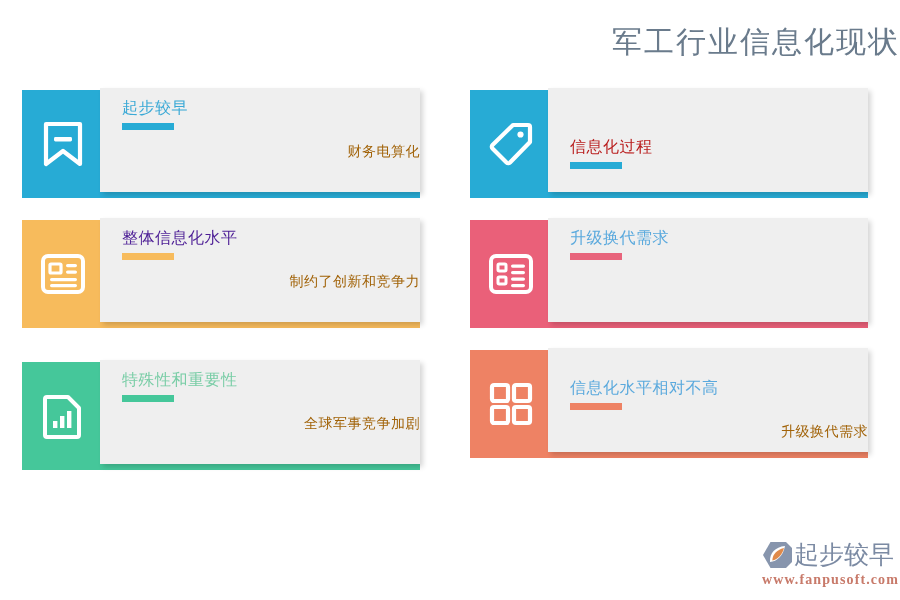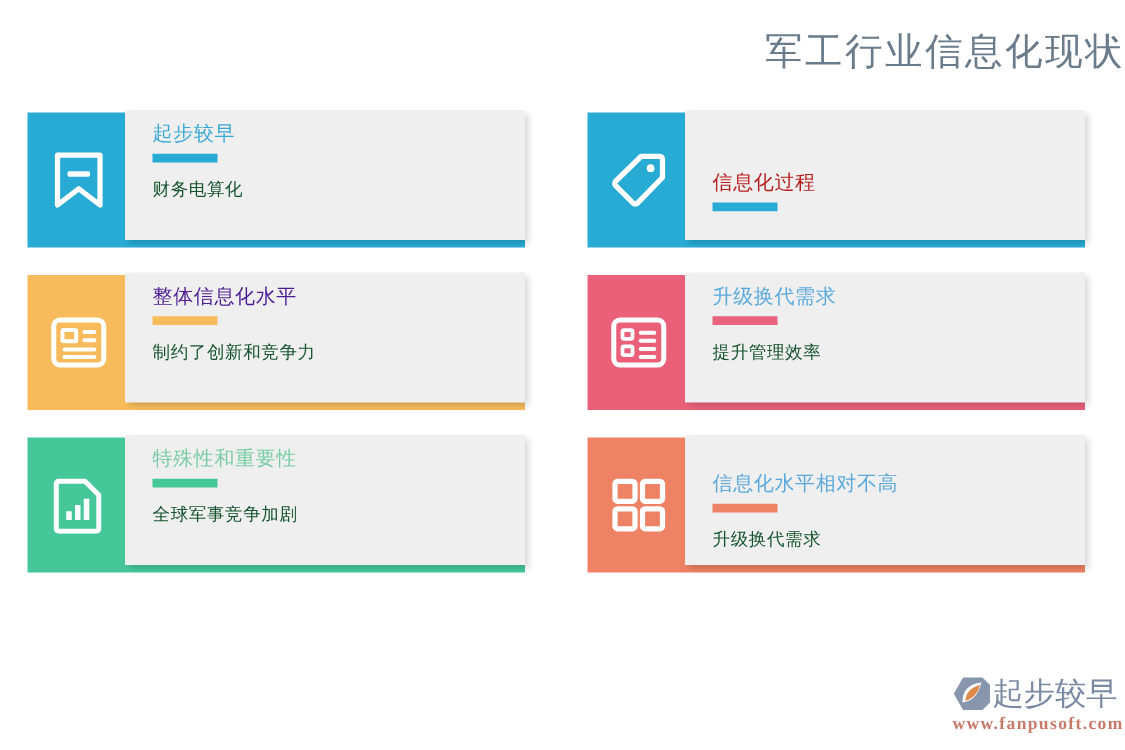--- a/index.html
+++ b/index.html
@@ -40,21 +40,21 @@
   .card {
     position: absolute;
     width: 398px;
     height: 110px;
   }
 
   .card.c0 { left: 0;   top: 0;   }
   .card.c1 { left: 448px; top: 0;   }
   .card.c2 { left: 0;   top: 130px; }
   .card.c3 { left: 448px; top: 130px; }
-  .card.c4 { left: 0;   top: 260px; }
+  .card.c4 { left: 0;   top: 272px; }
   .card.c5 { left: 448px; top: 260px; }
 
   
   .accent-block {
     position: absolute;
     left: 0;
     top: 2px;
     width: 398px;
     height: 108px;
     z-index: 1;
@@ -102,24 +102,25 @@
 
   .title-underline {
     width: 52px;
     height: 7px;
     margin-top: 4px;
   }
 
   .card-body {
     margin-top: 11px;
     font-size: 14px;
-    color: #14532d;
+    color: #a16207;
     line-height: 20px;
     letter-spacing: 0.5px;
     white-space: nowrap;
+    text-align: right;
   }
 
   
   .logo {
     position: absolute;
     left: 762px;
     top: 540px;
     width: 132px;
     height: 48px;
   }
@@ -231,21 +232,20 @@
           <rect x="23" y="18" width="14" height="3.2" rx="1.6" fill="#ffffff"></rect>
           <rect x="23" y="24.5" width="14" height="3.2" rx="1.6" fill="#ffffff"></rect>
           <rect x="23" y="31" width="14" height="3.2" rx="1.6" fill="#ffffff"></rect>
         </svg>
       </span>
     </div>
     <div class="panel" style="background: rgb(239, 239, 239);">
       <div class="panel-inner">
         <div class="card-title" style="color: rgb(90, 169, 221);">升级换代需求</div>
         <div class="title-underline" style="background: rgb(232, 100, 124);"></div>
-        <div class="card-body">提升管理效率</div>
       </div>
     </div>
   </div>
 
   <div class="card c4">
     <div class="accent-block" style="background: rgb(69, 199, 154);"></div>
     <div class="icon-box">
       <span>
         <svg width="42" height="46" viewBox="0 0 42 46">
           <path d="M5 4 h21 l11 11 v27 a2 2 0 0 1 -2 2 H5 a2 2 0 0 1 -2 -2 V6 a2 2 0 0 1 2 -2 Z" fill="none" stroke="#ffffff" stroke-width="4" stroke-linejoin="round"></path>

